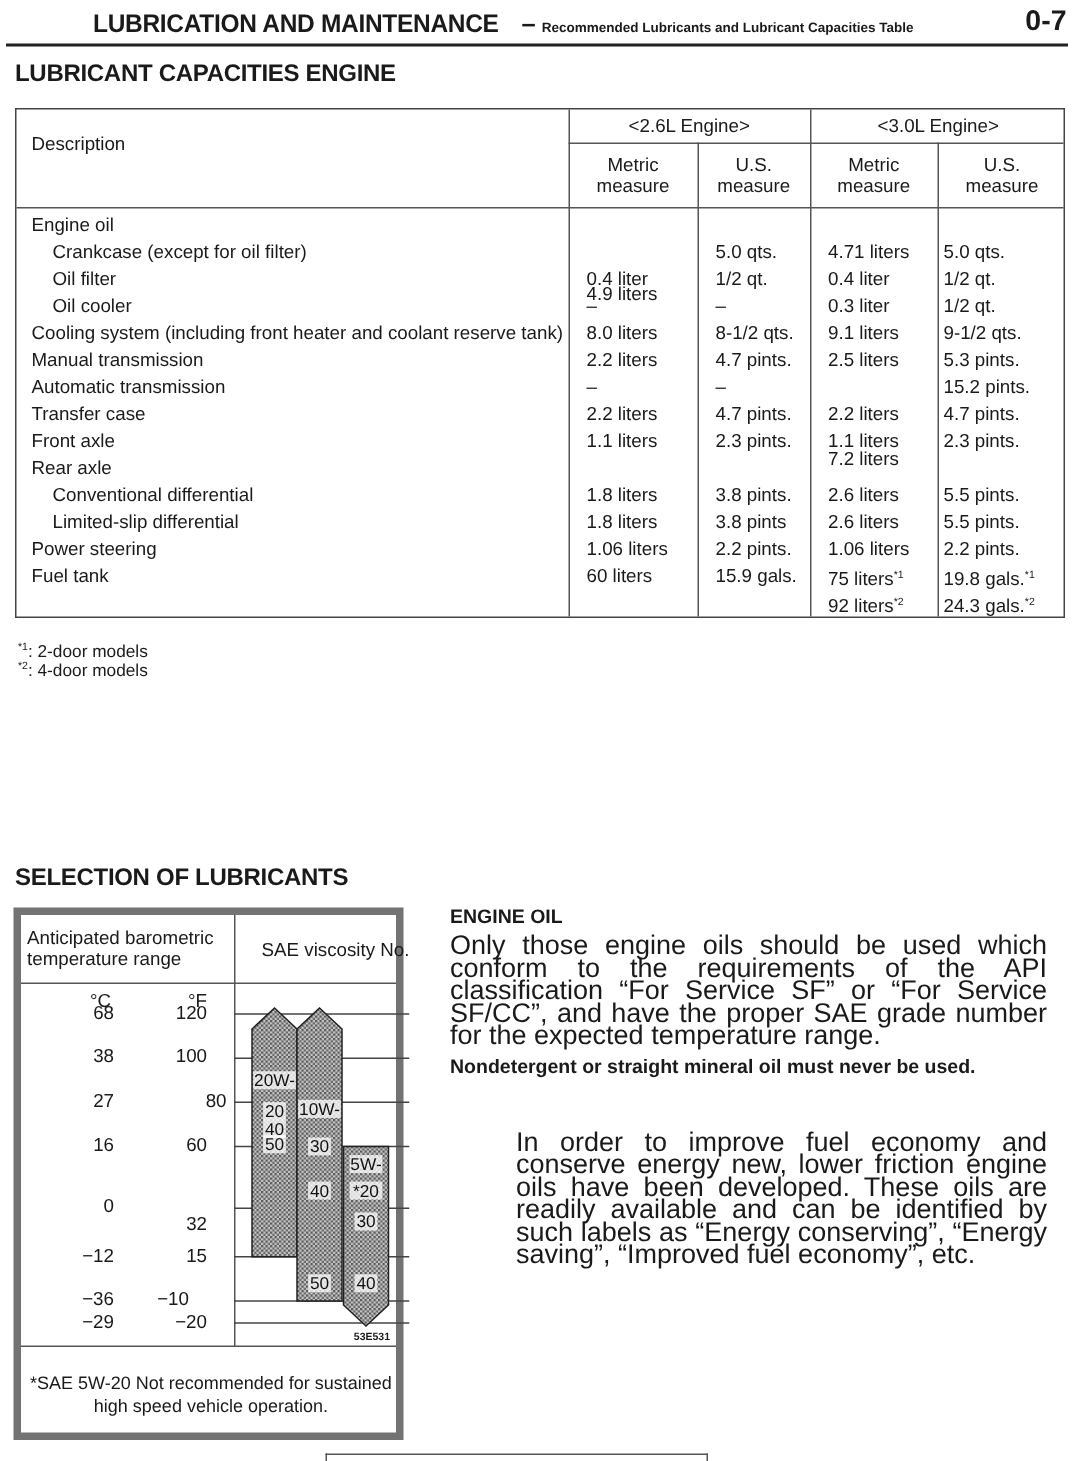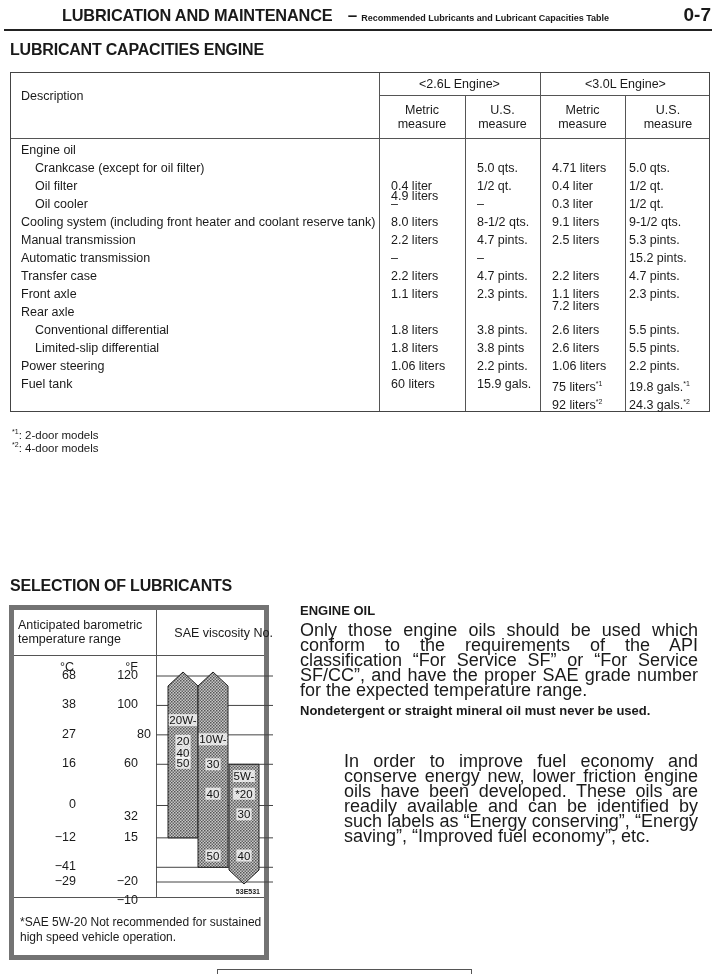--- a/index.html
+++ b/index.html
@@ -176,22 +176,22 @@
       <div class="tcell" style="left: 28px; width: 34px; top: 87.4286px;">38</div>
       <div class="tcell" style="left: 88px; width: 36px; top: 87.4286px;">100</div>
       <div class="tcell" style="left: 28px; width: 34px; top: 116.857px;">27</div>
       <div class="tcell" style="left: 101px; width: 36px; top: 116.857px;">80</div>
       <div class="tcell" style="left: 28px; width: 34px; top: 146.286px;">16</div>
       <div class="tcell" style="left: 88px; width: 36px; top: 146.286px;">60</div>
       <div class="tcell" style="left: 28px; width: 34px; top: 187.486px;">0</div>
       <div class="tcell" style="left: 88px; width: 36px; top: 187.486px; margin-top: 12px;">32</div>
       <div class="tcell" style="left: 28px; width: 34px; top: 219.857px;">−12</div>
       <div class="tcell" style="left: 88px; width: 36px; top: 219.857px;">15</div>
-      <div class="tcell" style="left: 28px; width: 34px; top: 249.286px;">−41</div>
-      <div class="tcell" style="left: 88px; width: 36px; top: 249.286px; margin-top: 34px;">−10</div>
+      <div class="tcell" style="left: 28px; width: 34px; top: 249.286px;">−36</div>
+      <div class="tcell" style="left: 76px; width: 36px; top: 249.286px;">−10</div>
       <div class="tcell" style="left: 28px; width: 34px; top: 264px;">−29</div>
       <div class="tcell" style="left: 88px; width: 36px; top: 264px;">−20</div>
     </div>
 
   <svg id="visc-svg" class="abs" style="left:142px; top:46px;" width="117" height="250">
     <defs>
       <pattern id="dots" width="3" height="3" patternUnits="userSpaceOnUse">
         <rect width="3" height="3" fill="#c8c8c8"></rect>
         <rect width="1.5" height="1.5" fill="#555"></rect>
         <rect x="1.5" y="1.5" width="1.5" height="1.5" fill="#666"></rect>
@@ -233,21 +233,21 @@
         <text x="88" y="141.71428571428572" text-anchor="middle" font-size="11.5" font-family="Liberation Sans, sans-serif" fill="#111">*20</text>
         <rect x="80.4" y="152.31428571428572" width="15.2" height="12" fill="#ffffff" opacity="0.75"></rect>
         <text x="88" y="162.31428571428572" text-anchor="middle" font-size="11.5" font-family="Liberation Sans, sans-serif" fill="#111">30</text>
         <rect x="80.4" y="193.5142857142857" width="15.2" height="12" fill="#ffffff" opacity="0.75"></rect>
         <text x="88" y="203.5142857142857" text-anchor="middle" font-size="11.5" font-family="Liberation Sans, sans-serif" fill="#111">40</text>
       </g>
   </svg>
 
   <div class="abs" style="right:4px; bottom:60px; font-size:7px; font-weight:bold;">53E531</div>
 
-  <div class="abs" style="left:6px; bottom:10px; font-size:12px; line-height:15px;">
+  <div class="abs" style="left:6px; bottom:10px; font-size:12px; line-height:15px;text-align:center;">
     <div>*SAE 5W-20 Not recommended for sustained</div>
     <div>high speed vehicle operation.</div>
   </div>
 </div>
 
 <div class="abs" style="left:300px; top:603px; width:398px;">
   <div class="bold-h">ENGINE OIL</div>
   <div class="body-text" style="margin-top:5px;">Only those engine oils should be used which conform to the requirements of the API classification “For Service SF” or “For Service SF/CC”, and have the proper SAE grade number for the expected temperature range.</div>
 </div>
 

